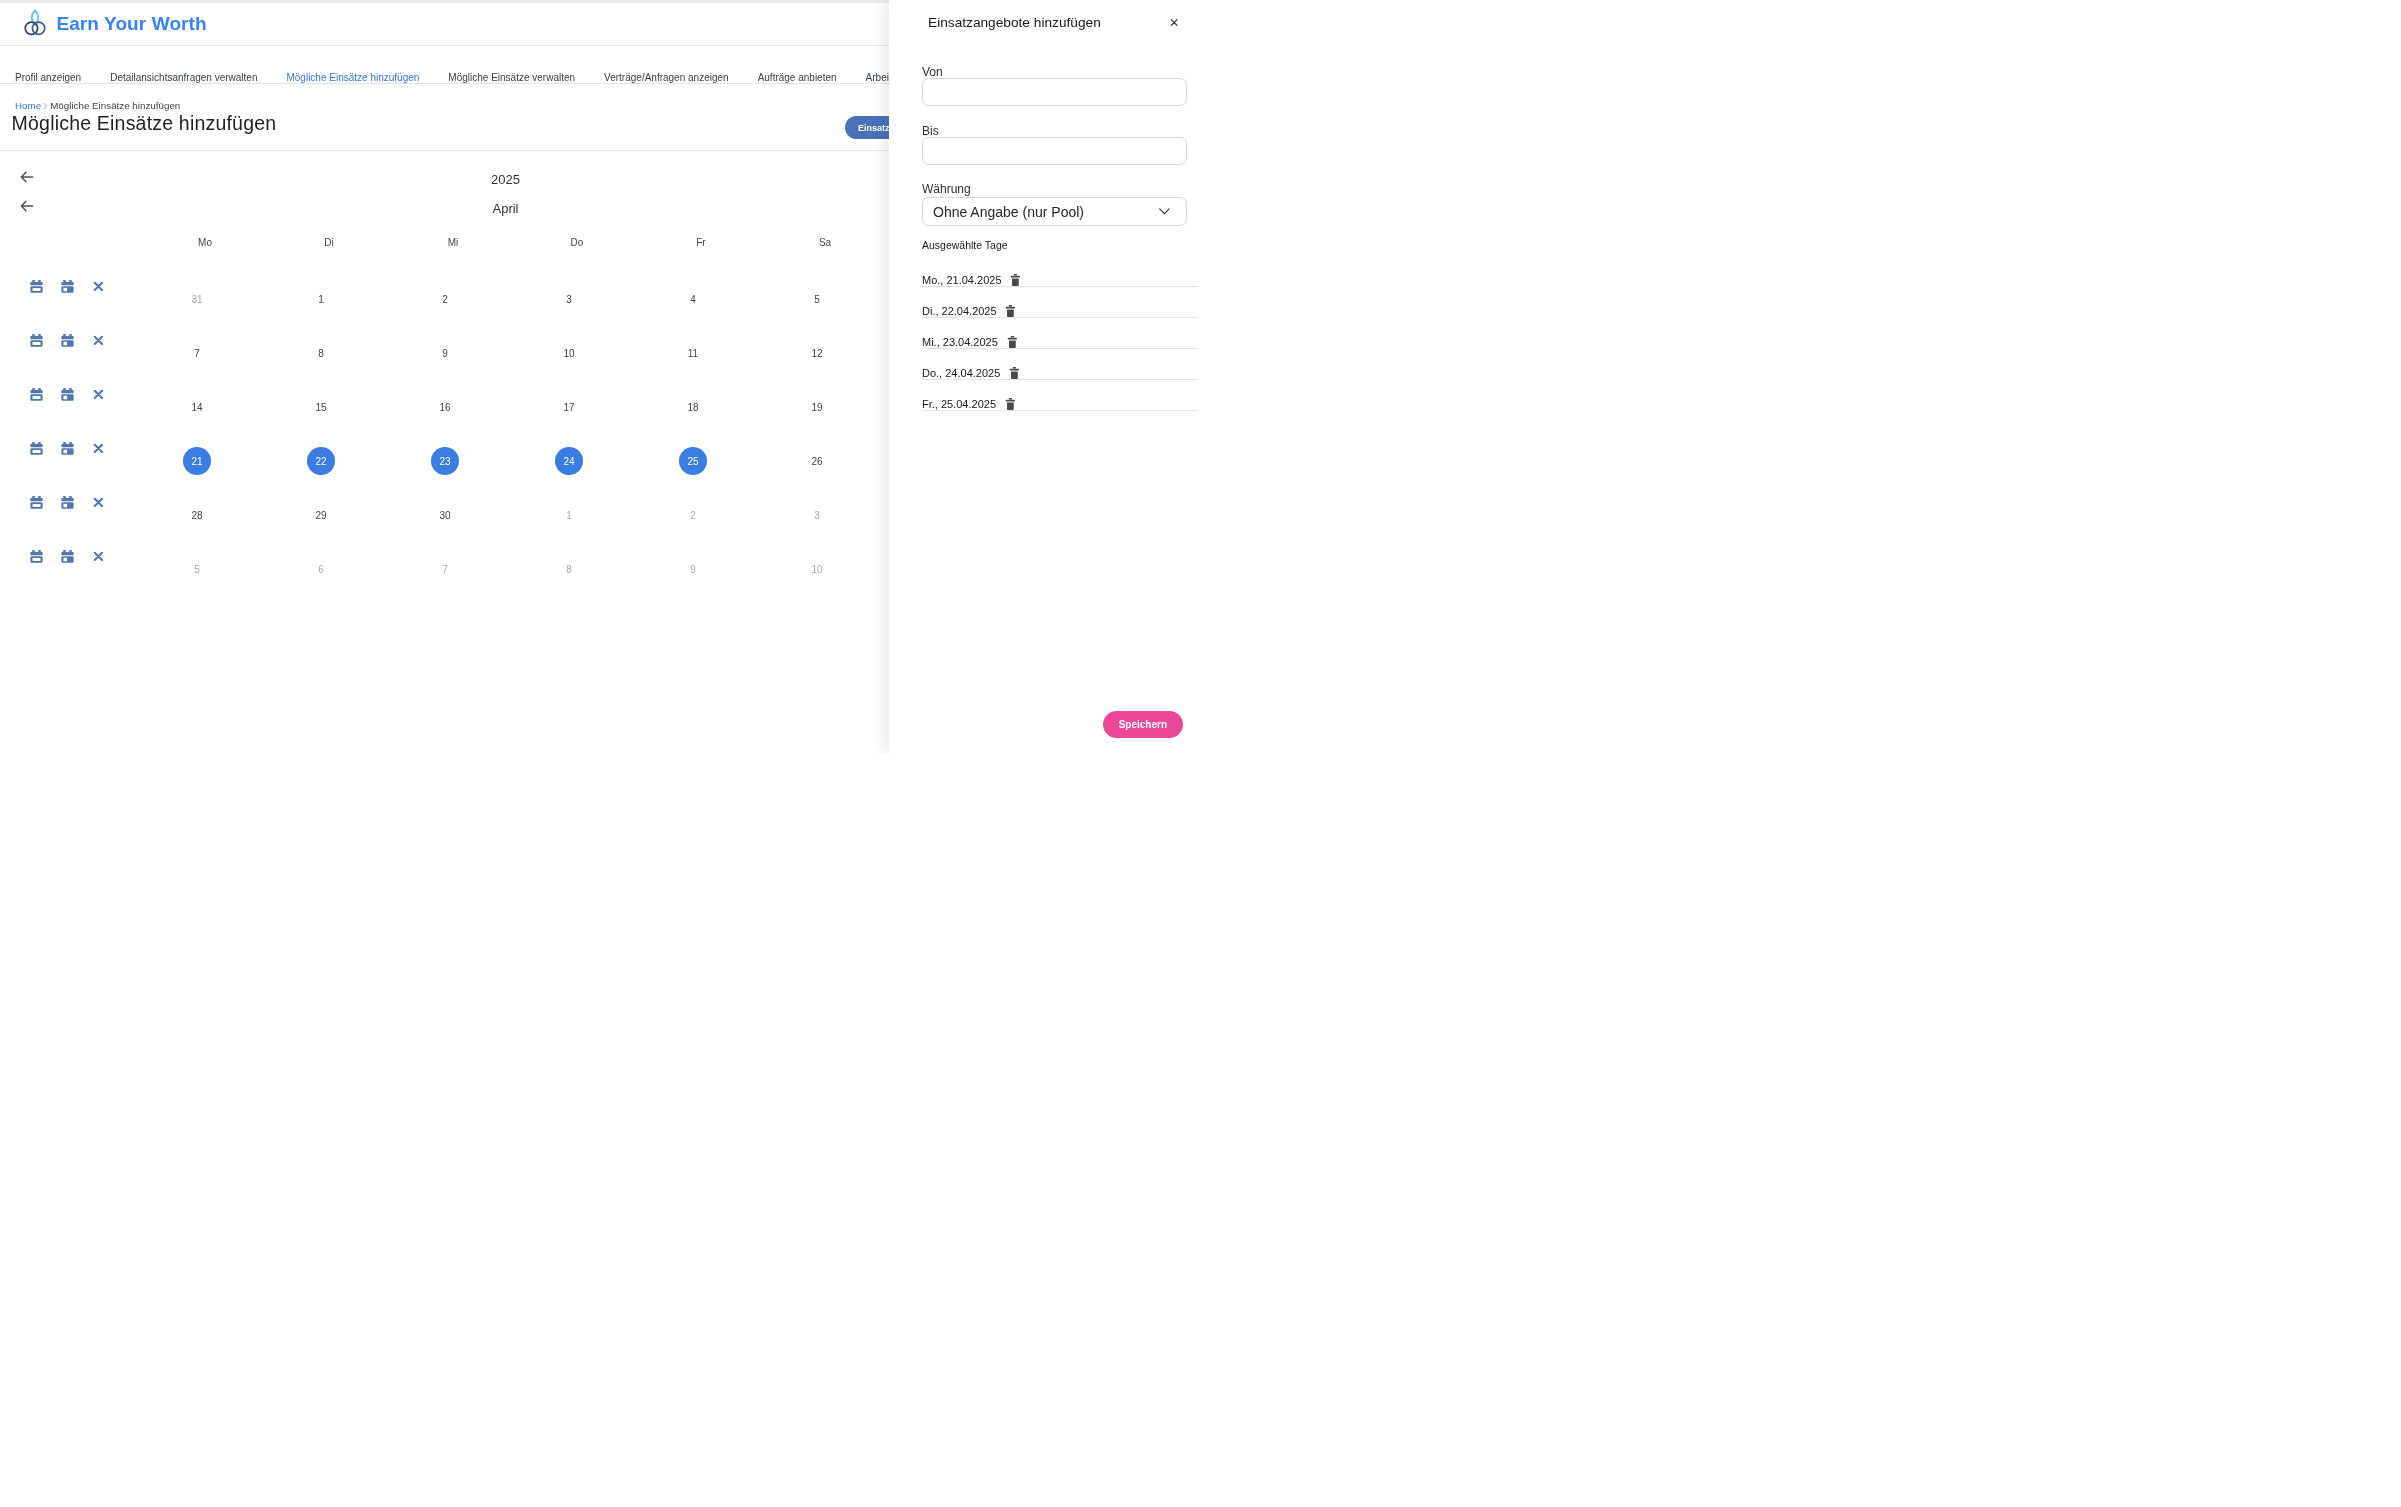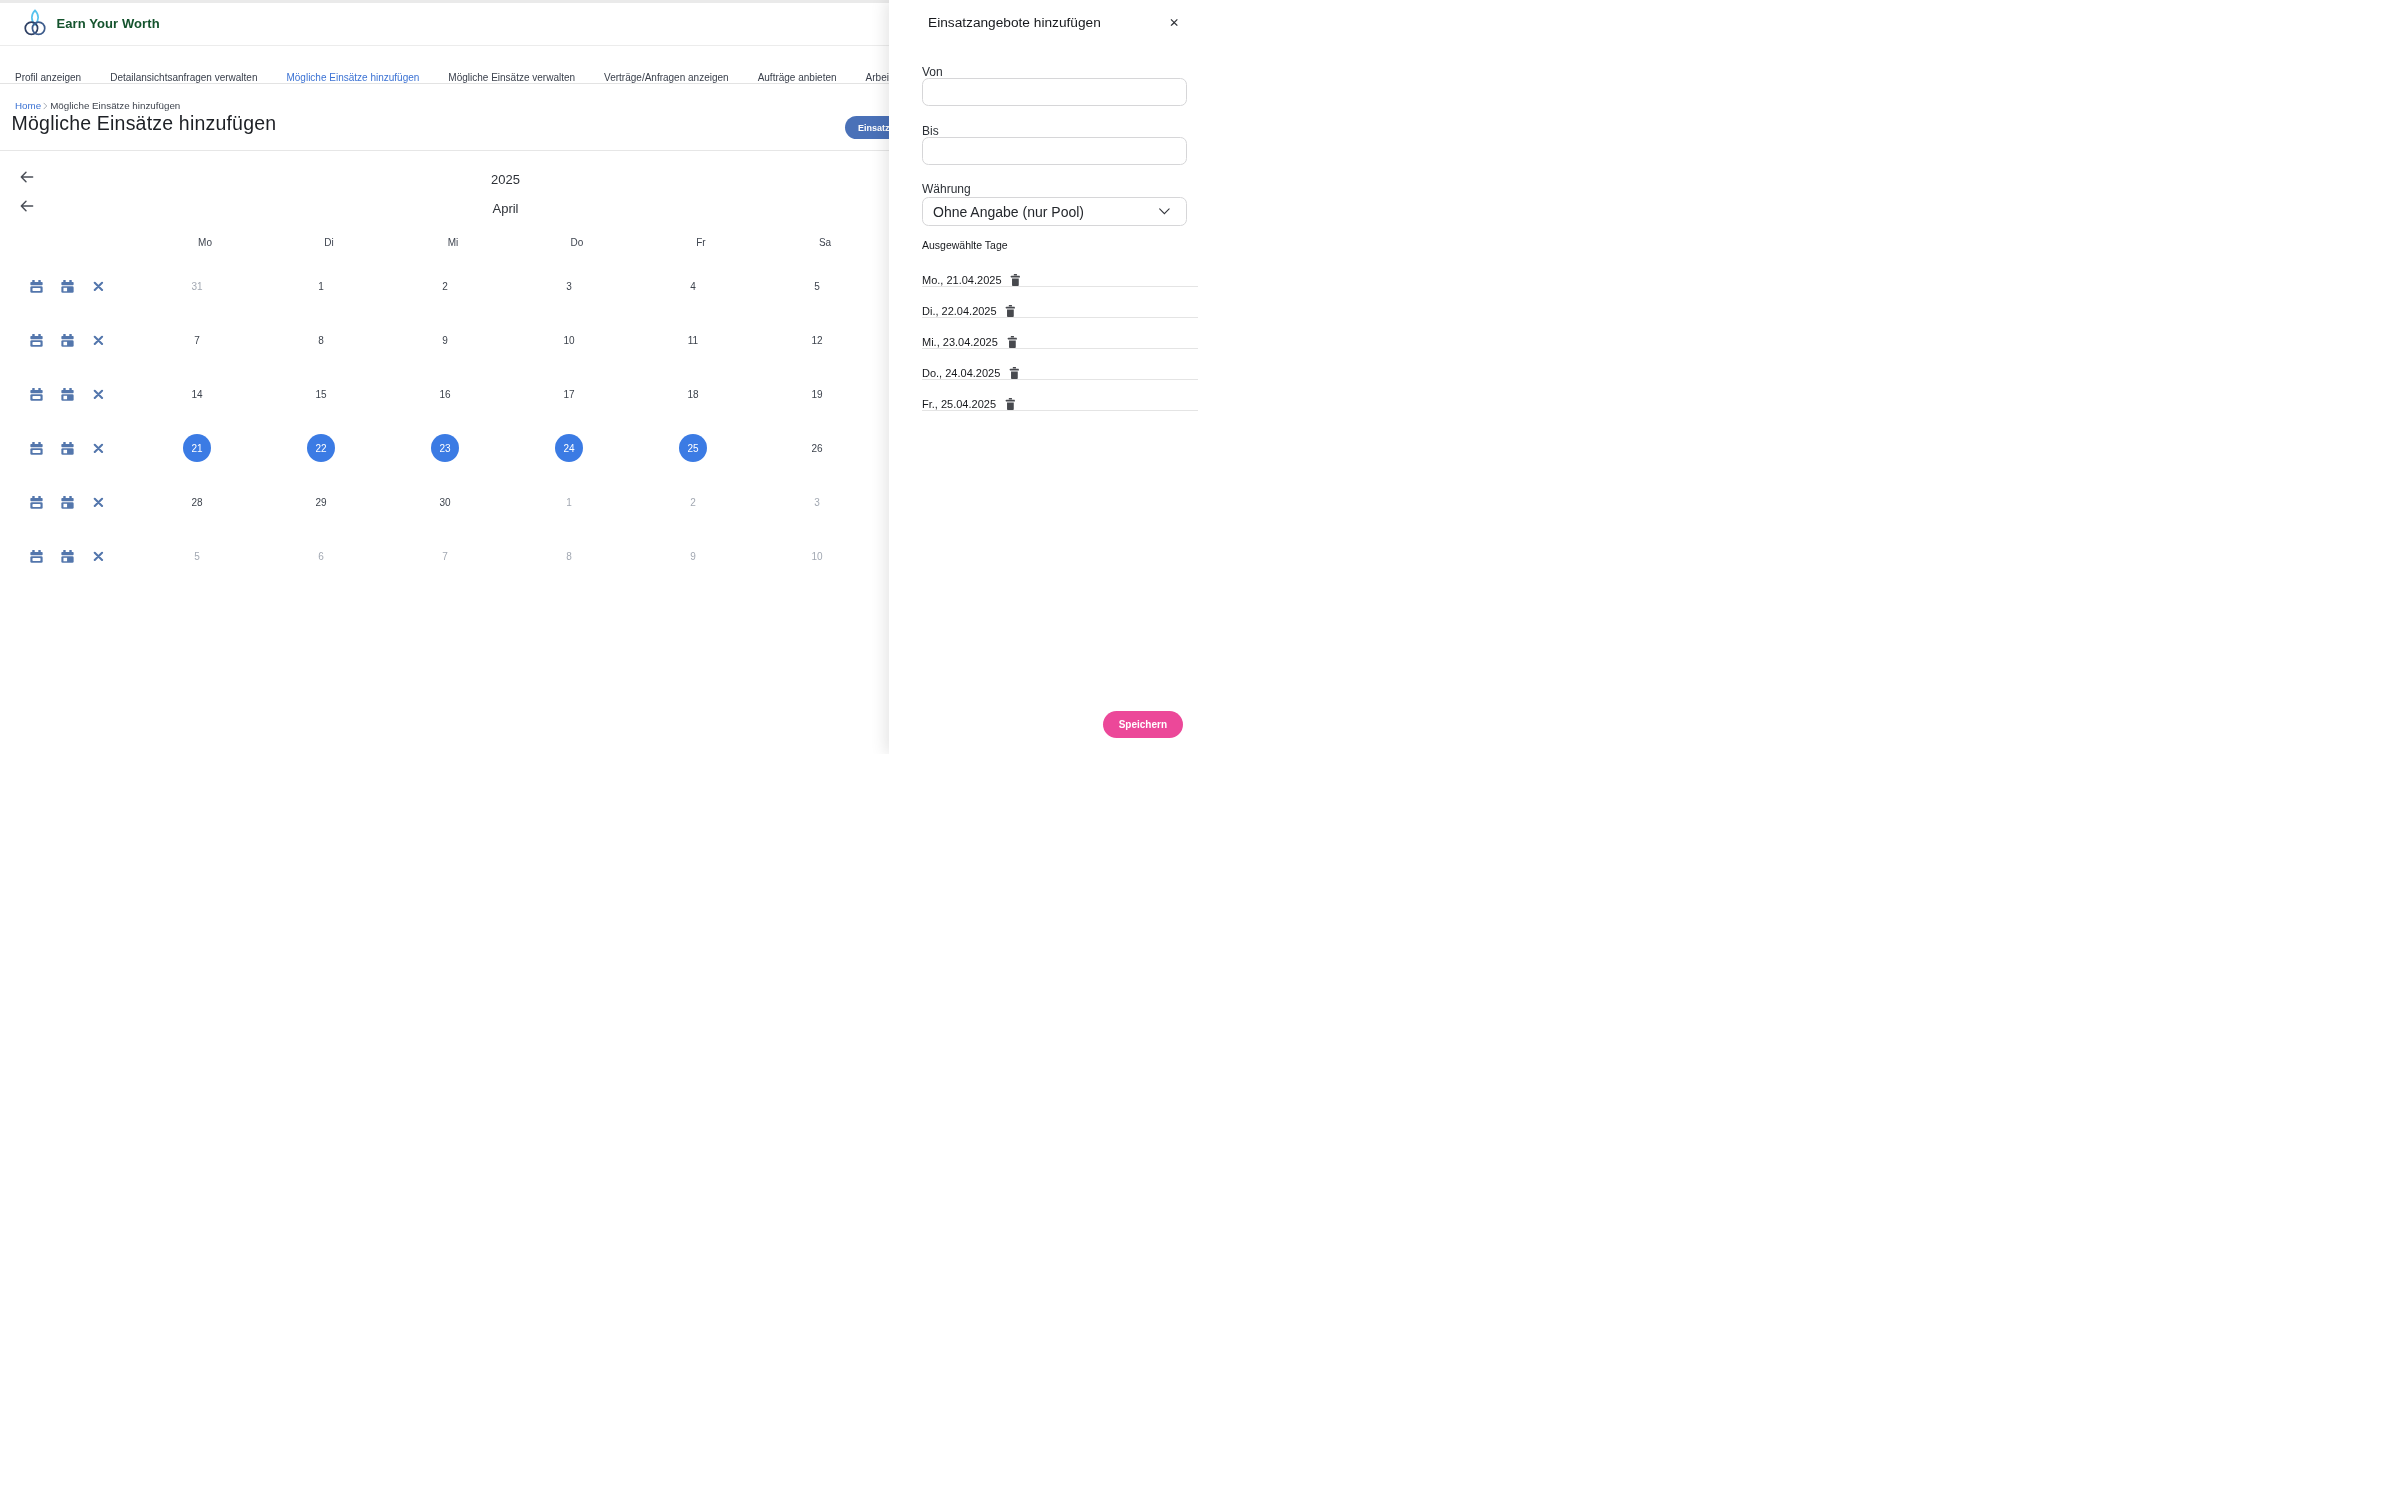--- a/index.html
+++ b/index.html
@@ -7,21 +7,21 @@
     position:relative;width:1201px;height:754px;overflow:hidden;
     background:#ffffff;font-family:"Liberation Sans", sans-serif;
     -webkit-font-smoothing:antialiased;
   }
   .top-strip{position:absolute;top:0;left:0;width:100%;height:2.9px;background:#eaeaea;z-index:0}
 
   
   .app-header{position:absolute;top:2.9px;left:0;right:0;height:43px;background:#fff;
     border-bottom:0.7px solid #ececec;display:flex;align-items:center;padding-left:21.7px;box-sizing:border-box;z-index:1}
   .brand{display:flex;align-items:center;gap:8.7px}
-  .brand-name{font-size:13px;font-weight:bold;color:#14532d;letter-spacing:0.1px}
+  .brand-name{font-size:19px;font-weight:bold;color:#3b82f6;letter-spacing:0.1px}
 
   
   .main-nav{position:absolute;top:46px;left:0;right:0;height:38px;border-bottom:0.7px solid #e3e3e3;
     display:flex;align-items:flex-end;gap:29px;padding-left:15px;box-sizing:border-box;white-space:nowrap;overflow:hidden;z-index:1}
   .nav-item{font-size:10px;color:#3a404c;cursor:pointer;flex:0 0 auto}
   .nav-item.active{color:#3b72d4}
 
   
   .breadcrumb{position:absolute;top:100px;left:15px;display:flex;align-items:center;gap:2px;font-size:9.8px;z-index:1}
   .bc-home{color:#3b72d4;text-decoration:none;cursor:pointer}
@@ -39,21 +39,21 @@
   .arrow-month{top:48px}
   .cal-label{position:absolute;left:0;width:1011px;text-align:center;font-size:13px;color:#2e3238}
   .cal-year{top:22.4px}
   .cal-month{top:51px}
   .weekday-row{position:absolute;top:87px;left:8px;display:grid;grid-template-columns:135px repeat(6,124px)}
   .weekday{text-align:center;font-size:10px;color:#3f4550}
   .cal-rows{position:absolute;top:109px;left:0}
   .cal-row{display:grid;grid-template-columns:135px repeat(6,124px);height:54px;align-items:center}
   .row-icons{display:flex;gap:18px;padding-left:30px;align-items:center}
   .icon-btn{background:none;border:none;padding:0;width:13px;height:13px;cursor:pointer;display:flex;align-items:center;justify-content:center}
-  .day-cell{display:flex;justify-content:center;align-items:center;height:100%}
+  .day-cell{display:flex;justify-content:center;align-items:flex-end;height:100%}
   .day{font-size:10px;color:#3d434d;cursor:pointer;display:flex;align-items:center;justify-content:center;
     width:28px;height:28px;border-radius:50%}
   .day.muted{color:#a2a8b2}
   .day.selected{background:#3b7be4;color:#fff}
 
   
   .panel{position:absolute;top:0;right:0;width:312px;height:100%;background:#fff;
     box-shadow:-3.6px 0 14.4px rgba(0,0,0,.10);z-index:10;box-sizing:border-box}
   .panel-title{position:absolute;top:15px;left:39px;margin:0;font-size:13.7px;font-weight:400;color:#17191d}
   .panel-close{position:absolute;top:16.6px;right:21.7px;background:none;border:none;font-size:12.3px;color:#303338;padding:0;line-height:1;cursor:pointer;font-weight:300}

